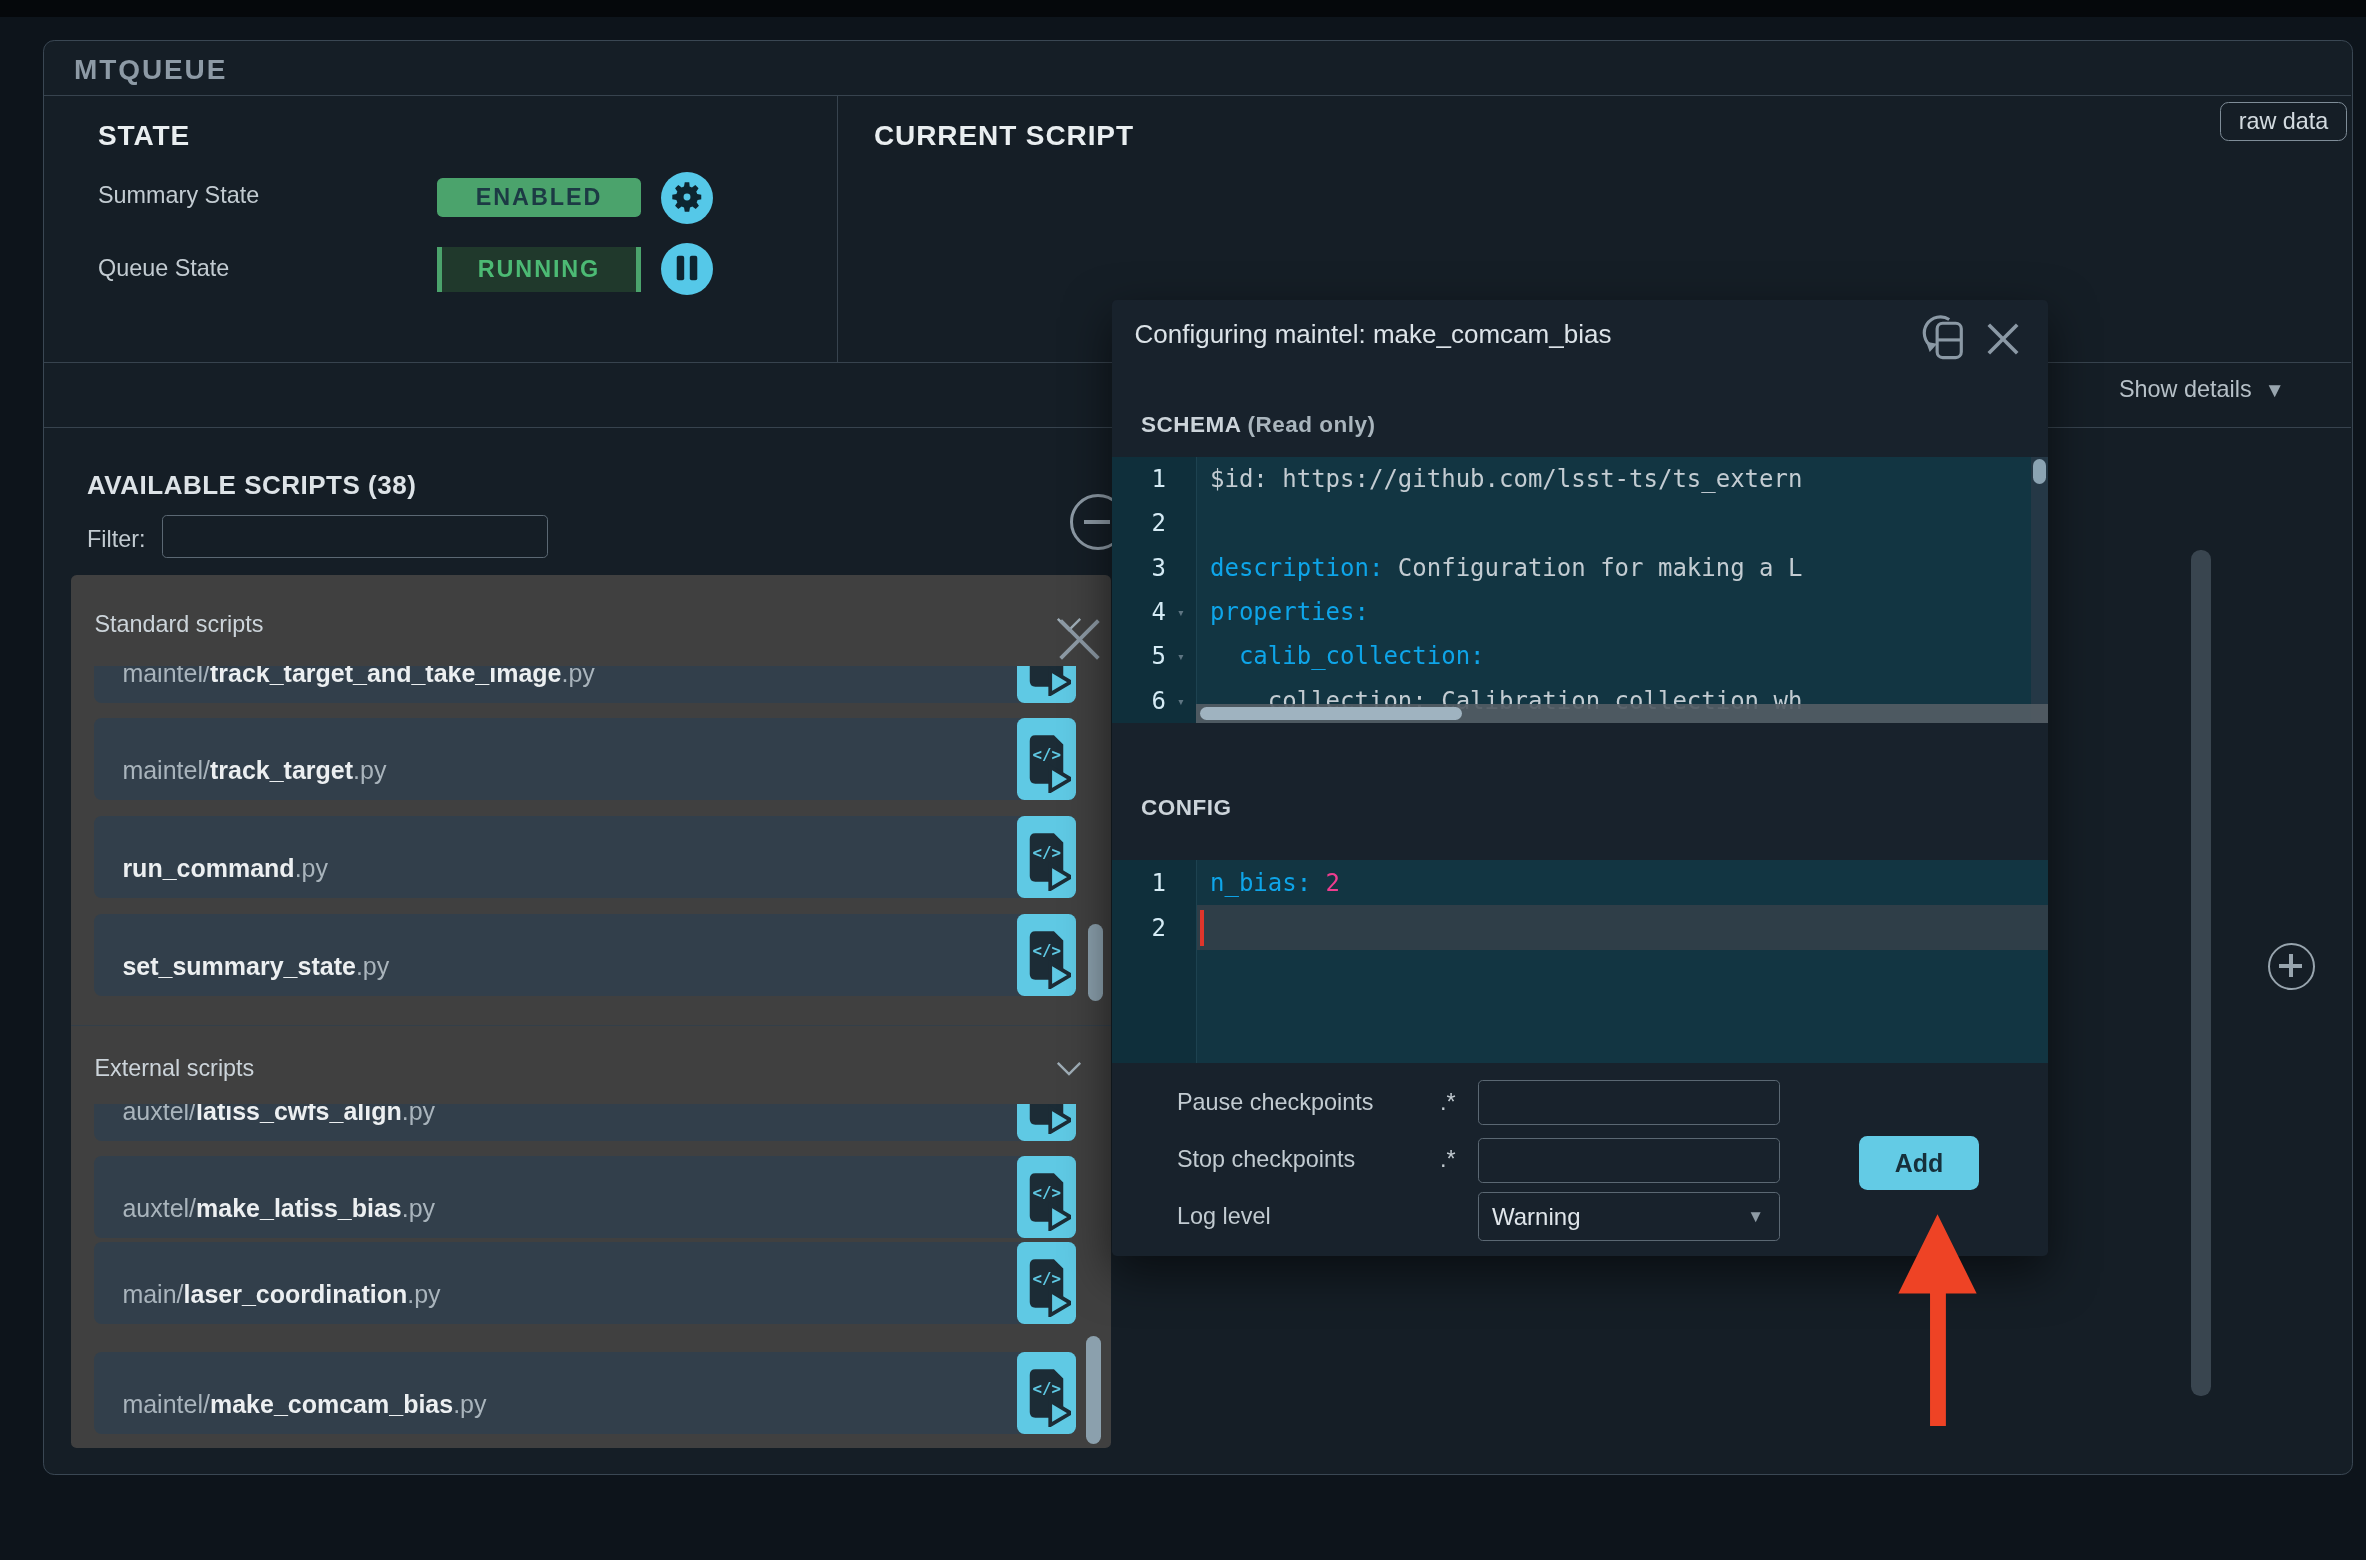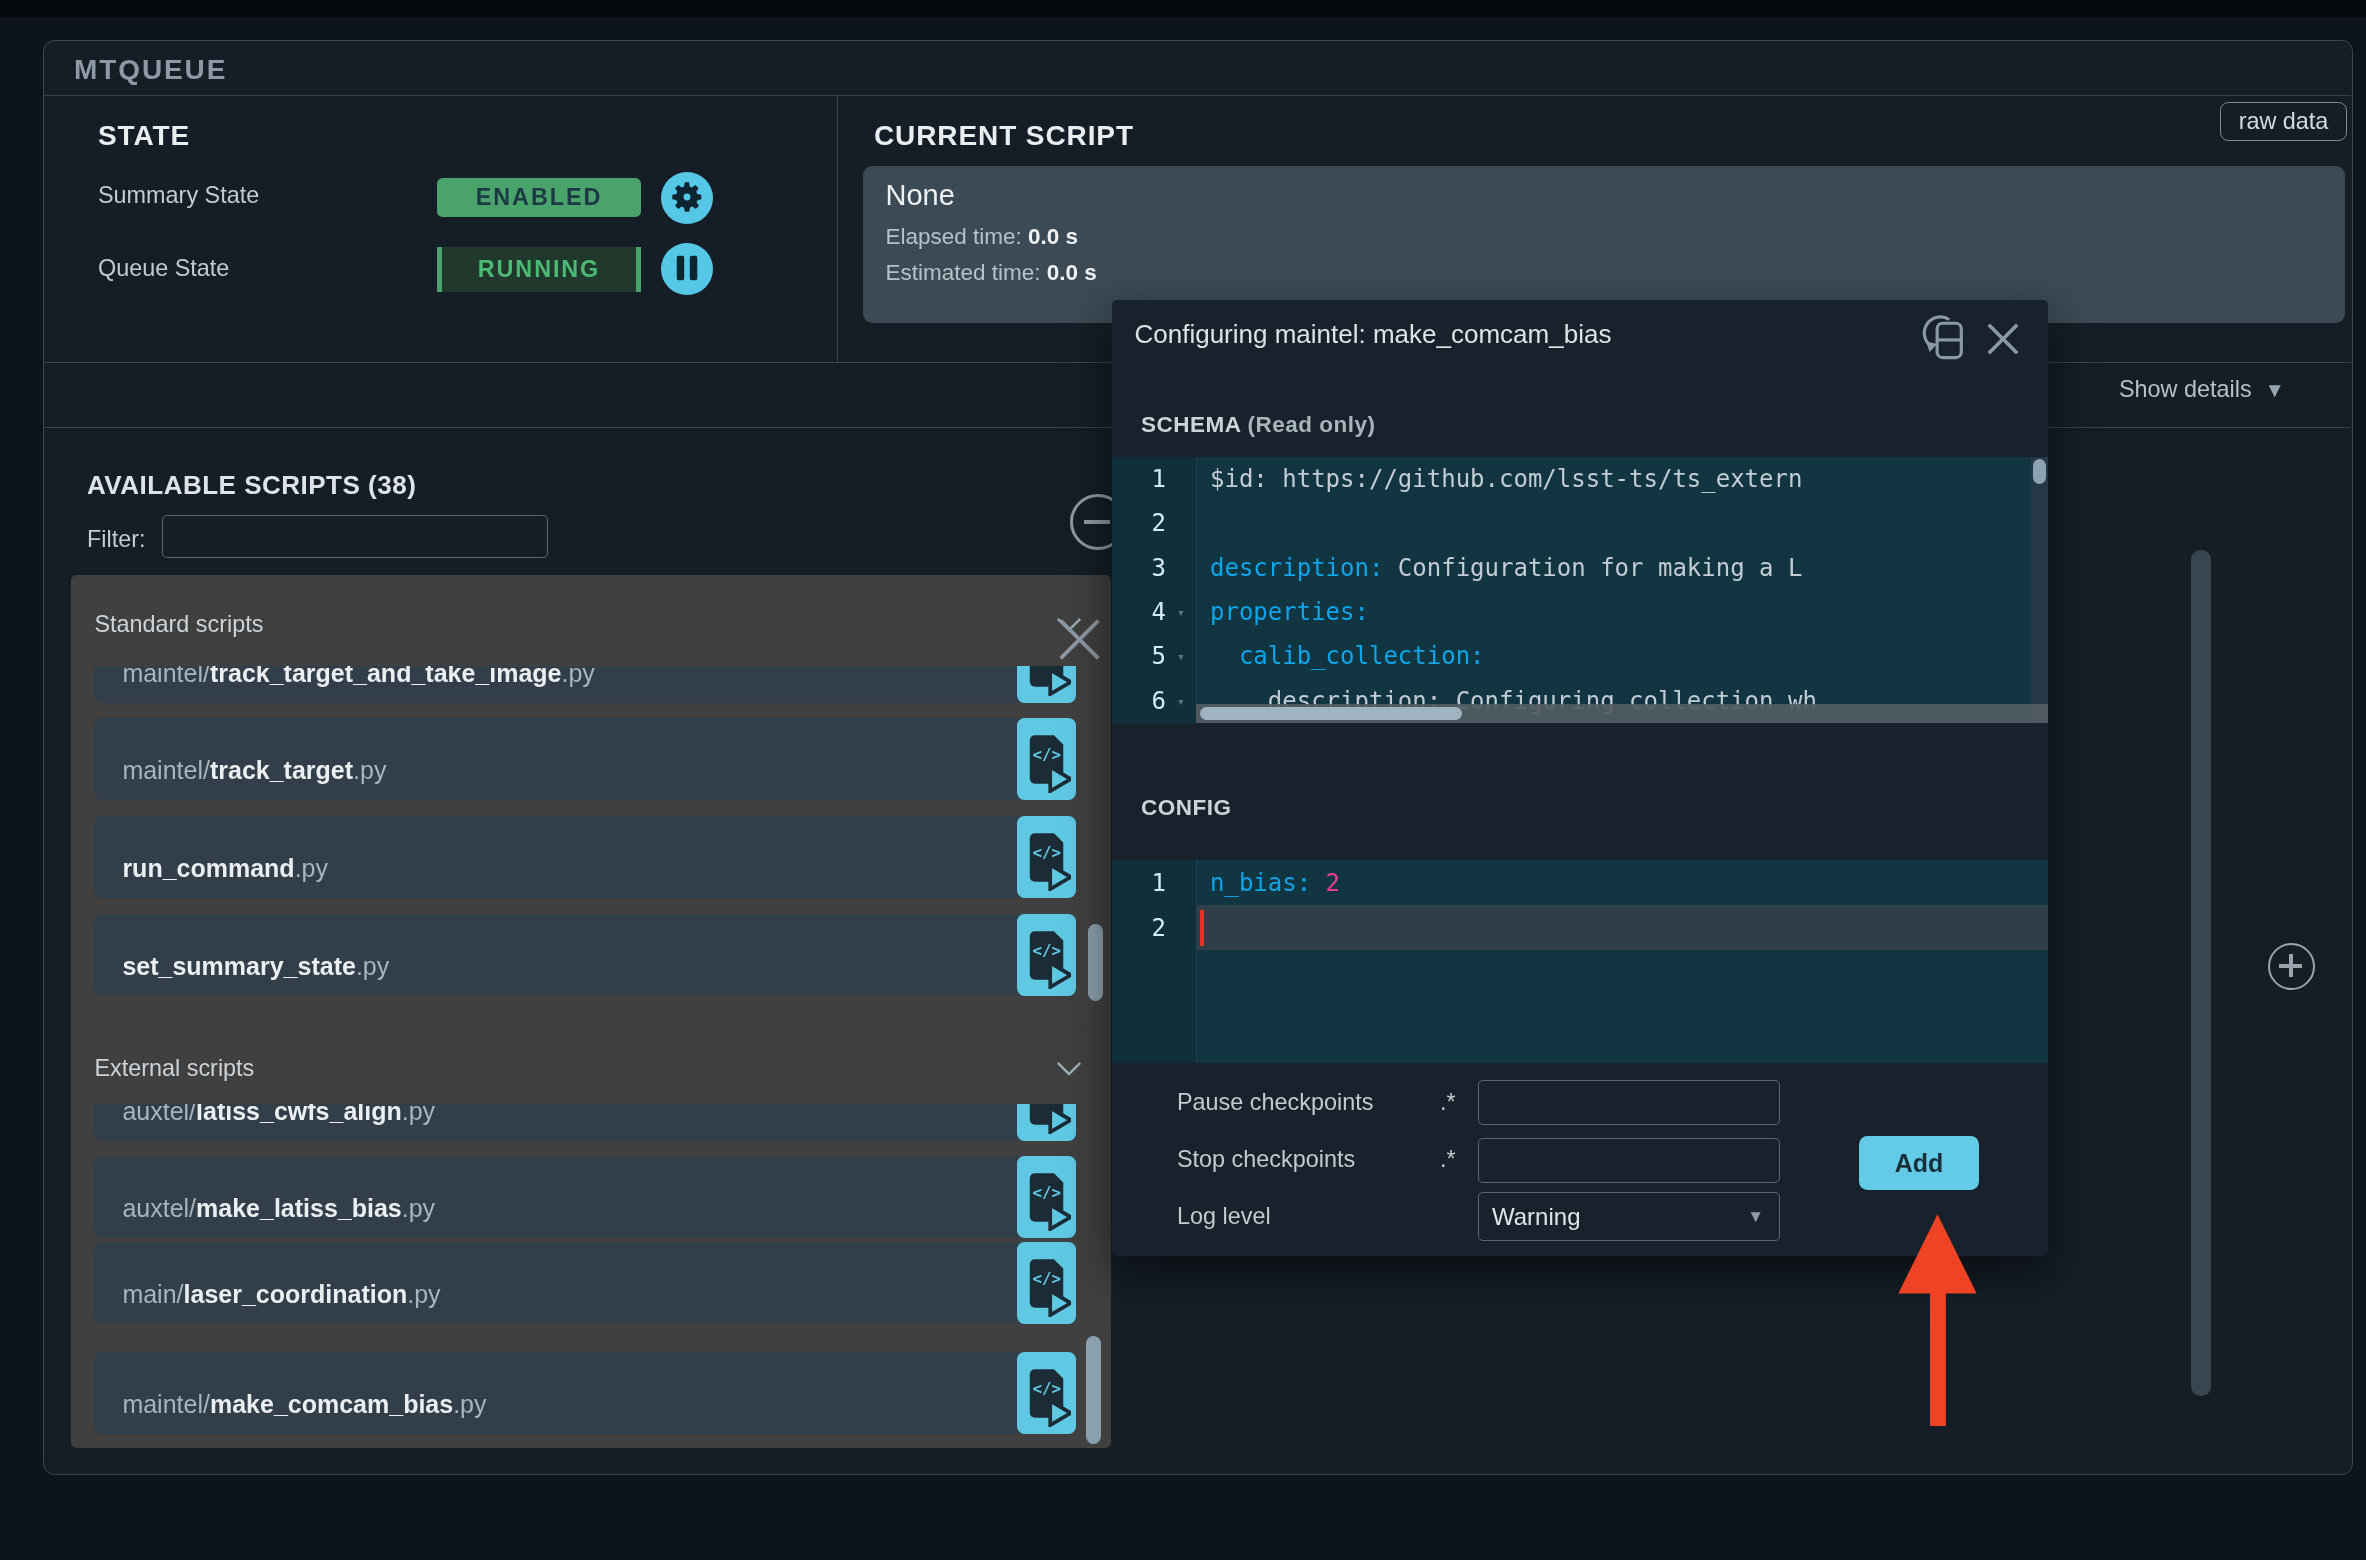--- a/index.html
+++ b/index.html
@@ -107,31 +107,20 @@
     <div class="circle-btn" style="left:617px;top:202px;">
       <span>
         <svg width="28" height="30" viewBox="0 0 30 32">
             <rect x="4" y="3" width="8" height="26" rx="2" fill="#0d2530"></rect>
             <rect x="18" y="3" width="8" height="26" rx="2" fill="#0d2530"></rect>
           </svg>
       </span>
     </div>
 
     <div class="abs h-big" style="left:830px;top:79px;">CURRENT SCRIPT</div>
-    <div class="card" style="left:819px;top:125px;width:1482px;height:157px;">
-      <div class="abs" style="left:22.5px;top:13px;font-size:29px;color:#eef2f4;">None</div>
-      <div class="abs detail-line" style="left:22.5px;top:58px;">
-        <span>Elapsed time:</span>
-        <b>0.0 s</b>
-      </div>
-      <div class="abs detail-line" style="left:22.5px;top:94px;">
-        <span>Estimated time:</span>
-        <b>0.0 s</b>
-      </div>
-    </div>
 
     <div class="hline" style="left:0;top:321px;width:2307px;"></div>
     <div class="hline" style="left:0;top:386px;width:2307px;"></div>
     <div class="show-details" style="right:67px;top:335px;">
       <span>Show details</span>
       <span class="tri">▼</span>
     </div>
 
     <div class="abs h-mid" style="left:43px;top:429px;">AVAILABLE SCRIPTS (38)</div>
     <div class="abs lbl" style="left:43px;top:485px;">Filter:</div>
@@ -282,21 +271,21 @@
     </div>
 
     <div class="editor" style="top:157px;height:266px;" id="schema-editor">
       <div class="gutter"></div>
       <div id="schema-lines">
           <div class="code-line" style="top: 0px; height: 44px;"><span class="ln">1</span><span class="fold"></span><span class="ct"><span class="c-plain">$id: https://github.com/lsst-ts/ts_extern</span></span></div>
           <div class="code-line" style="top: 44px; height: 44px;"><span class="ln">2</span><span class="fold"></span></div>
           <div class="code-line" style="top: 89px; height: 44px;"><span class="ln">3</span><span class="fold"></span><span class="ct"><span class="c-key">description: </span><span class="c-plain">Configuration for making a L</span></span></div>
           <div class="code-line" style="top: 133px; height: 44px;"><span class="ln">4</span><span class="fold">▾</span><span class="ct"><span class="c-key">properties:</span></span></div>
           <div class="code-line" style="top: 177px; height: 44px;"><span class="ln">5</span><span class="fold">▾</span><span class="ct"><span class="c-key">  calib_collection:</span></span></div>
-          <div class="code-line" style="top: 222px; height: 44px;"><span class="ln">6</span><span class="fold">▾</span><span class="ct"><span class="c-plain">    description: Configuring collection wh</span></span></div>
+          <div class="code-line" style="top: 222px; height: 44px;"><span class="ln">6</span><span class="fold">▾</span><span class="ct"><span class="c-plain">    collection: Calibration collection wh</span></span></div>
         </div>
       <div class="vscroll">
           <div class="thumb"></div>
         </div>
       <div class="hscroll">
           <div class="thumb"></div>
         </div>
     </div>
 
     <div class="abs ed-head" style="left:29px;top:495px;">CONFIG</div>

